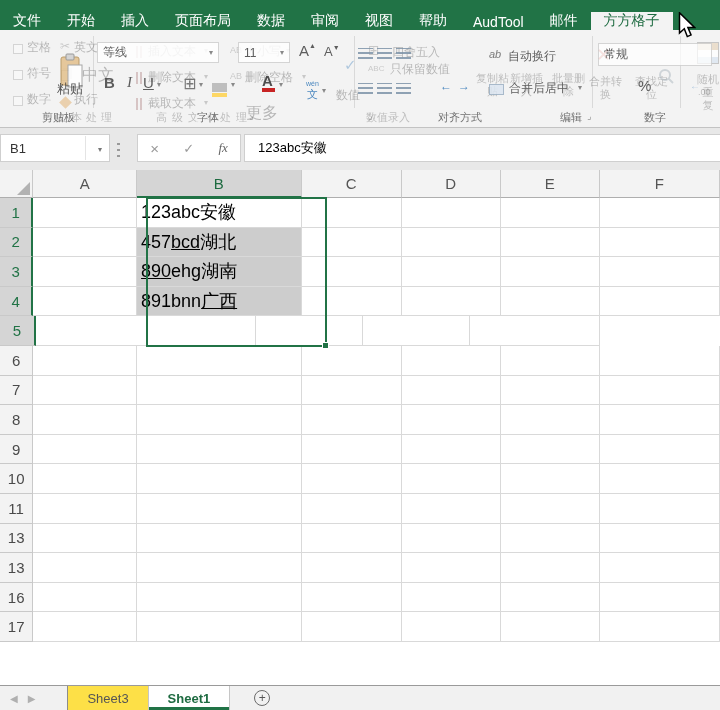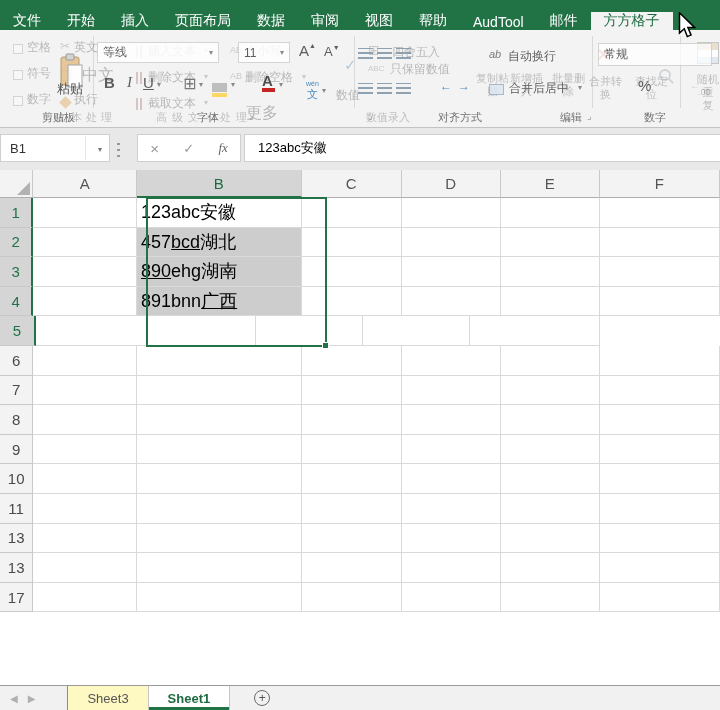--- a/index.html
+++ b/index.html
@@ -83,21 +83,21 @@
   .selbox { position:absolute; left:146px; top:27px; width:181px; height:150px;
     border:2px solid #217346; pointer-events:none; }
   .handle { position:absolute; left:322px; top:172px; width:7px; height:7px;
     background:#217346; border:1px solid #fff; pointer-events:none; }
 
   
   .sbar { position:absolute; left:0; top:685px; width:720px; height:25px; background:#f1f1f1;
     border-top:1px solid #9a9a9a; display:flex; align-items:stretch; }
   .nav { color:#b0b0b0; font-size:10px; display:flex; align-items:center; padding:0 10px; }
   .sdiv { width:1px; background:#8c8c8c; margin-left:22px; }
-  .stab { display:flex; align-items:center; padding:0 19px; background:#fef9c3;
+  .stab { display:flex; align-items:center; padding:0 19px; background:#fde047;
     border-right:1px solid #c6c6c6; font-size:13px; color:#555; }
   .stab.active { background:#fff; color:#1e6b41; font-weight:bold;
     box-shadow:inset 0 -3px 0 #217346; }
   .plusbtn { width:16px; height:16px; border:1px solid #6a6a6a; border-radius:50%;
     color:#555; font-size:12px; line-height:14px; text-align:center; align-self:center; margin-left:24px; }
 
   .cursor { position:absolute; left:678px; top:12px; z-index:99; pointer-events:none; }
 </style>
 </head>
 <body>
@@ -390,20 +390,29 @@
         <div class="grow">
           <div class="rh">13</div>
           <div class="cell" style="width: 112px;"></div>
           <div class="cell" style="width: 178px;"></div>
           <div class="cell" style="width: 108px;"></div>
           <div class="cell" style="width: 107px;"></div>
           <div class="cell" style="width: 107px;"></div>
           <div class="cell" style="width: 130px;"></div>
         </div>
         <div class="grow">
+          <div class="rh">16</div>
+          <div class="cell" style="width: 112px;"></div>
+          <div class="cell" style="width: 178px;"></div>
+          <div class="cell" style="width: 108px;"></div>
+          <div class="cell" style="width: 107px;"></div>
+          <div class="cell" style="width: 107px;"></div>
+          <div class="cell" style="width: 130px;"></div>
+        </div>
+        <div class="grow">
           <div class="rh">17</div>
           <div class="cell" style="width: 112px;"></div>
           <div class="cell" style="width: 178px;"></div>
           <div class="cell" style="width: 108px;"></div>
           <div class="cell" style="width: 107px;"></div>
           <div class="cell" style="width: 107px;"></div>
           <div class="cell" style="width: 130px;"></div>
         </div>
       </div>
     <div class="selbox"></div>

